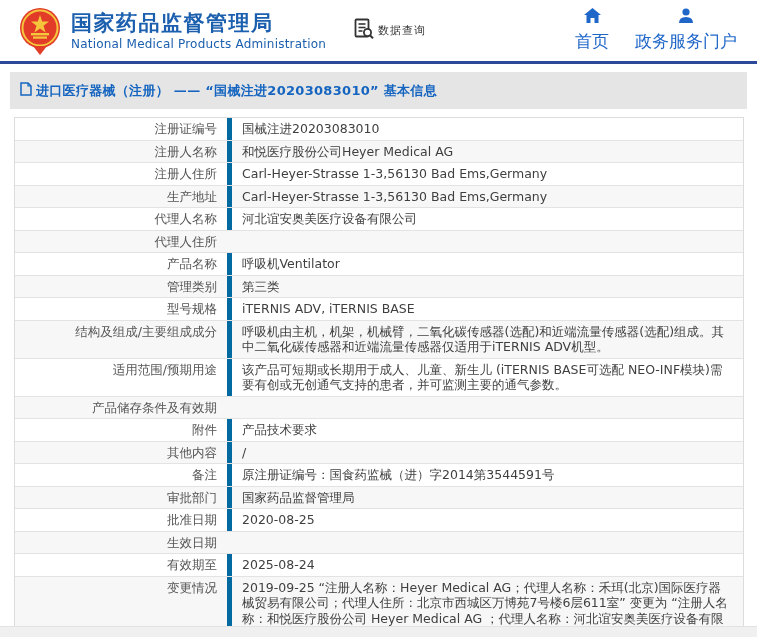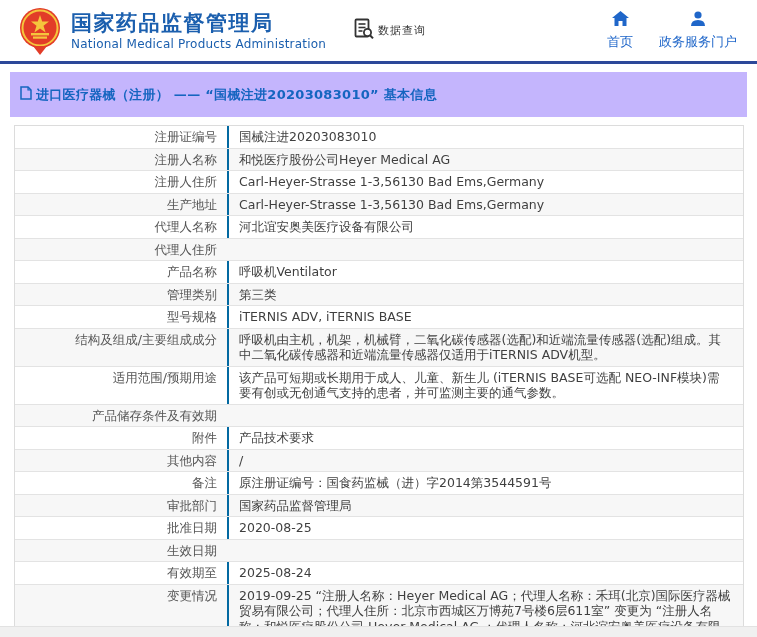--- a/index.html
+++ b/index.html
@@ -12,39 +12,39 @@
   .logo-group { display:flex; align-items:center; }
   .emblem { width:44px; height:48px; flex:0 0 auto; }
   .title-block { margin-left:9px; }
   .site-title { font-size:21px; font-weight:bold; color:#1b5fae; letter-spacing:1.5px; line-height:24px; }
   .site-subtitle { font-size:12px; color:#1b5fae; margin-top:2px; letter-spacing:0.2px; }
   .data-query { display:flex; align-items:center; margin-left:28px; cursor:pointer; }
   .data-query svg { margin-right:4px; }
   .data-query-label { font-size:11px; color:#333; letter-spacing:1px; }
   .header-nav { display:flex; align-items:center; gap:26px; }
   .nav-item { display:flex; flex-direction:column; align-items:center; text-decoration:none; cursor:pointer; }
-  .nav-item .nav-label { font-size:13px; color:#1f66c9; margin-top:3px; white-space:nowrap;font-family:Liberation Serif, serif; }
-
-  
-  .breadcrumb-bar { margin:8px 10px 0 10px; height:45px; background:#c4b5fd;
+  .nav-item .nav-label { font-size:17px; color:#1f66c9; margin-top:3px; white-space:nowrap;font-family:Liberation Serif, serif; }
+
+  
+  .breadcrumb-bar { margin:8px 10px 0 10px; height:37px; background:#e5e5e5;
     display:flex; align-items:center; padding:0 10px; }
   .breadcrumb-bar svg { margin-right:4px; flex:0 0 auto; }
   .breadcrumb-text { font-size:13px; font-weight:bold; color:#1565c0; letter-spacing:0.3px;
     white-space:nowrap; overflow:hidden; }
 
   
   .info-table { margin:8px 13px 0 14px; border:1px solid #dcdcdc; background:#fff; }
   .row { display:flex; border-bottom:1px solid #e3e3e3; }
   .row:last-child { border-bottom:none; }
   .row:nth-child(even) { background:#f7f7f7; }
   .label-cell { flex:0 0 212px; text-align:right; padding:3px 10px 3px 4px;
     font-size:12.5px; color:#555; line-height:15.5px; display:flex;
     justify-content:flex-end; align-items:flex-start; }
   .label-cell .lab-txt { display:inline-block; }
-  .value-cell { flex:1 1 auto; border-left:2px solid #0369a1; padding:3px 12px 3px 10px;
+  .value-cell { flex:1 1 auto; border-left:5px solid #0369a1; padding:3px 12px 3px 10px;
     font-size:12.5px; color:#3f3f3f; line-height:15.5px; min-height:21px; }
   .value-cell.empty { border-left:none; }
 
   
   .footer-strip { position:absolute; left:0; right:0; bottom:0; height:11px;
     background:#f0f0f0; border-top:1px solid #e2e2e2; }
 </style>
 </head>
 <body>
 

